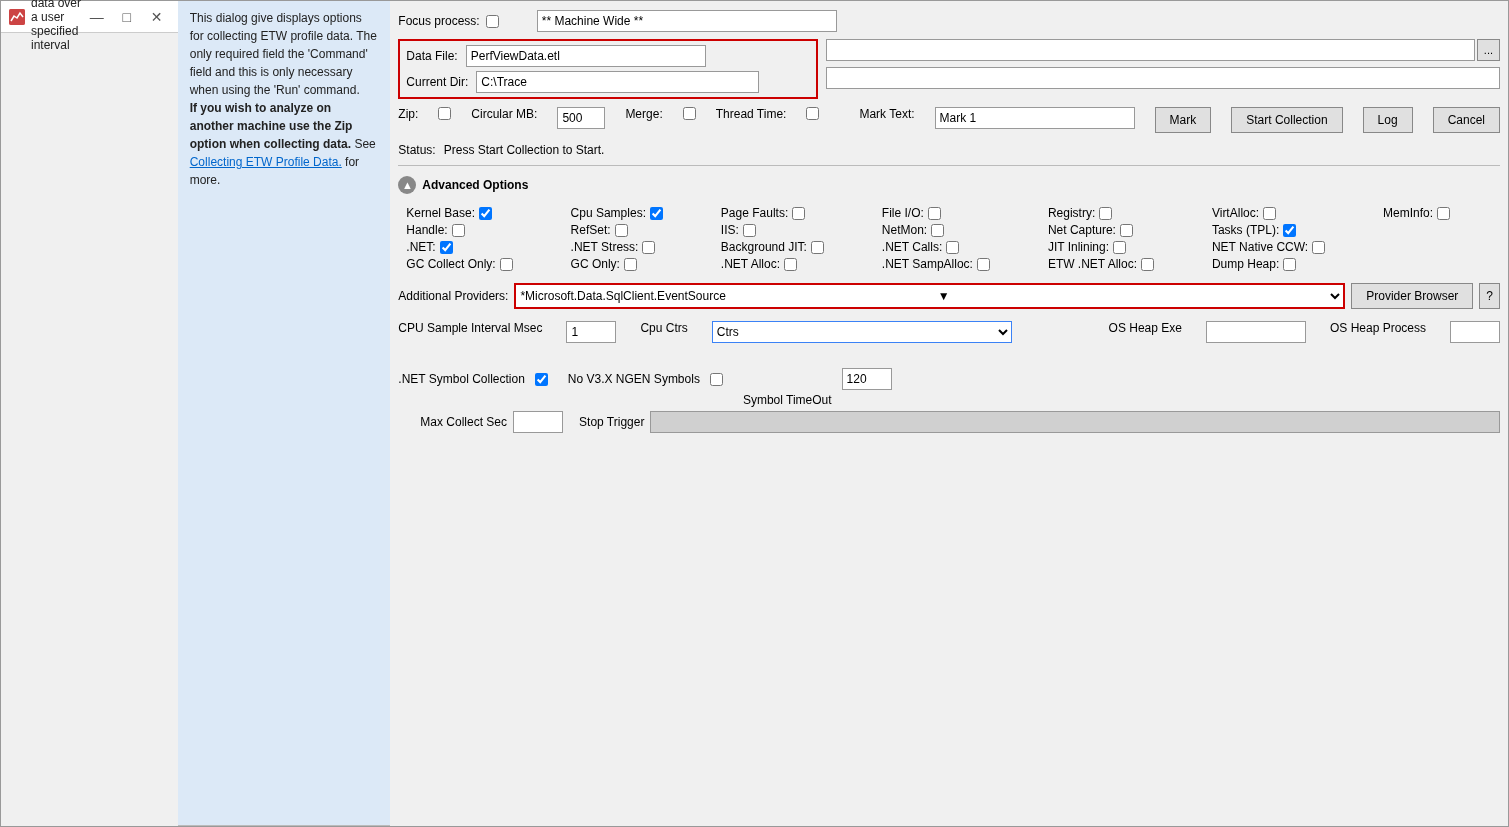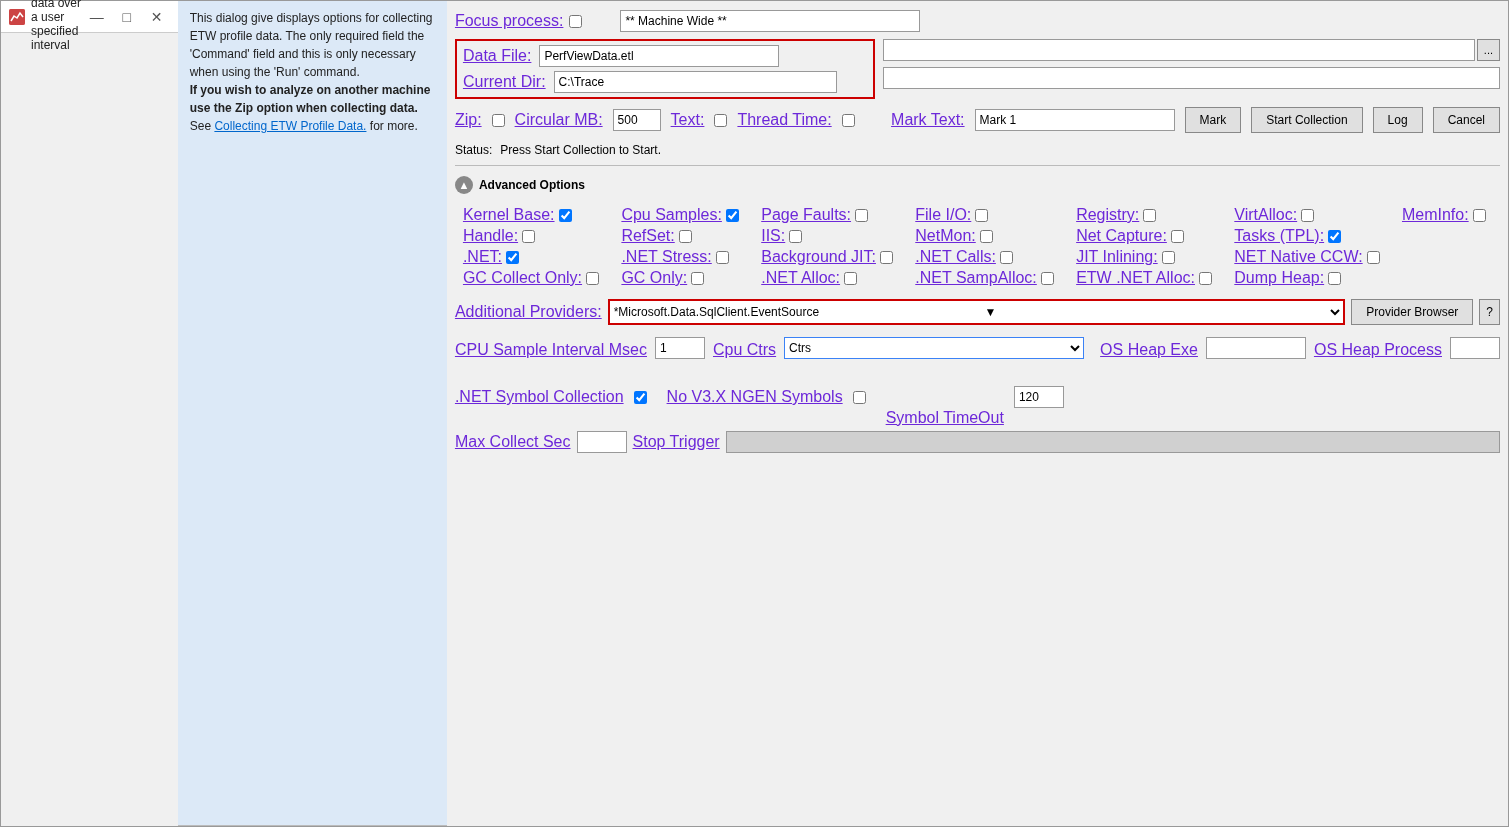--- a/index.html
+++ b/index.html
@@ -68,25 +68,24 @@
 
     .main-content {
       padding: 6px 8px;
       display: flex;
       flex-direction: column;
       gap: 4px;
       flex: 1;
     }
 
     .label-link {
-      color: #6d28d9;
-      text-decoration: underline;
+      color: #000000;
       cursor: pointer;
       white-space: nowrap;
-      font-size: 16px;
+      font-size: 12px;
     }
 
     .text-input {
       height: 22px;
       border: 1px solid #999;
       padding: 1px 4px;
       font-size: 12px;
       background: #fff;
     }
 
@@ -118,22 +117,22 @@
       height: 22px;
       padding: 0 6px;
       font-size: 11px;
       cursor: pointer;
       background: #e0e0e0;
       border: 1px solid #888;
     }
 
     .controls-row {
       display: flex;
-      align-items: center;
-      gap: 10px;
+      align-items: flex-start;
+      gap: 20px;
       padding: 4px 0;
       flex-wrap: nowrap;
     }
 
     .action-btn {
       height: 26px;
       padding: 0 14px;
       font-size: 12px;
       cursor: pointer;
       background: #e0e0e0;
@@ -200,22 +199,22 @@
     .providers-wrapper input {
       flex: 1;
       height: 22px;
       border: none;
       padding: 1px 4px;
       font-size: 12px;
     }
 
     .cpu-row {
       display: flex;
-      align-items: flex-end;
-      gap: 8px;
+      align-items: flex-start;
+      gap: 24px;
       padding: 4px 0;
     }
 
     .net-symbol-row {
       display: flex;
       align-items: center;
       gap: 10px;
     }
 
     .max-collect-row {
@@ -313,21 +312,21 @@
       </div>
     </div>
 
     <div class="controls-row">
       <span class="label-link">Zip:</span>
       <input type="checkbox" style="">
 
       <span class="label-link">Circular MB:</span>
       <input type="text" class="text-input" style="width: 48px;" value="500">
 
-      <span class="label-link">Text:</span>
+      <span class="label-link">Merge:</span>
       <input type="checkbox" style="">
 
       <span class="label-link">Thread Time:</span>
       <input type="checkbox" style="">
 
       <span style="flex:1;"></span>
 
       <span class="label-link">Mark Text:</span>
       <input type="text" class="text-input" style="width: 200px;" value="Mark 1">
       <button class="action-btn">Mark</button>
@@ -493,21 +492,21 @@
       <input type="checkbox" checked="" style="">
 
       <span class="label-link" style="white-space:nowrap; margin-left:10px;">No V3.X NGEN Symbols</span>
       <input type="checkbox" style="">
 
       <span class="label-link" style="white-space:nowrap; margin-left:10px;margin-top:42px;">Symbol TimeOut</span>
       <input type="text" class="small-input" value="120" style="">
     </div>
 
     <div class="max-collect-row">
-      <span class="label-link" style="white-space:nowrap;">Max Collect Sec</span>
+      <span class="label-link" style="white-space:nowrap;margin-left:22px;">Max Collect Sec</span>
       <input type="text" class="small-input" value="" style="">
 
-      <span class="label-link" style="white-space:nowrap;">Stop Trigger</span>
+      <span class="label-link" style="margin-left:10px; white-space:nowrap;">Stop Trigger</span>
       <input type="text" class="text-input" style="flex: 1 1 0%; background: rgb(208, 208, 208);" value="">
     </div>
 
   </div>
 </div>
 
 </body></html>

